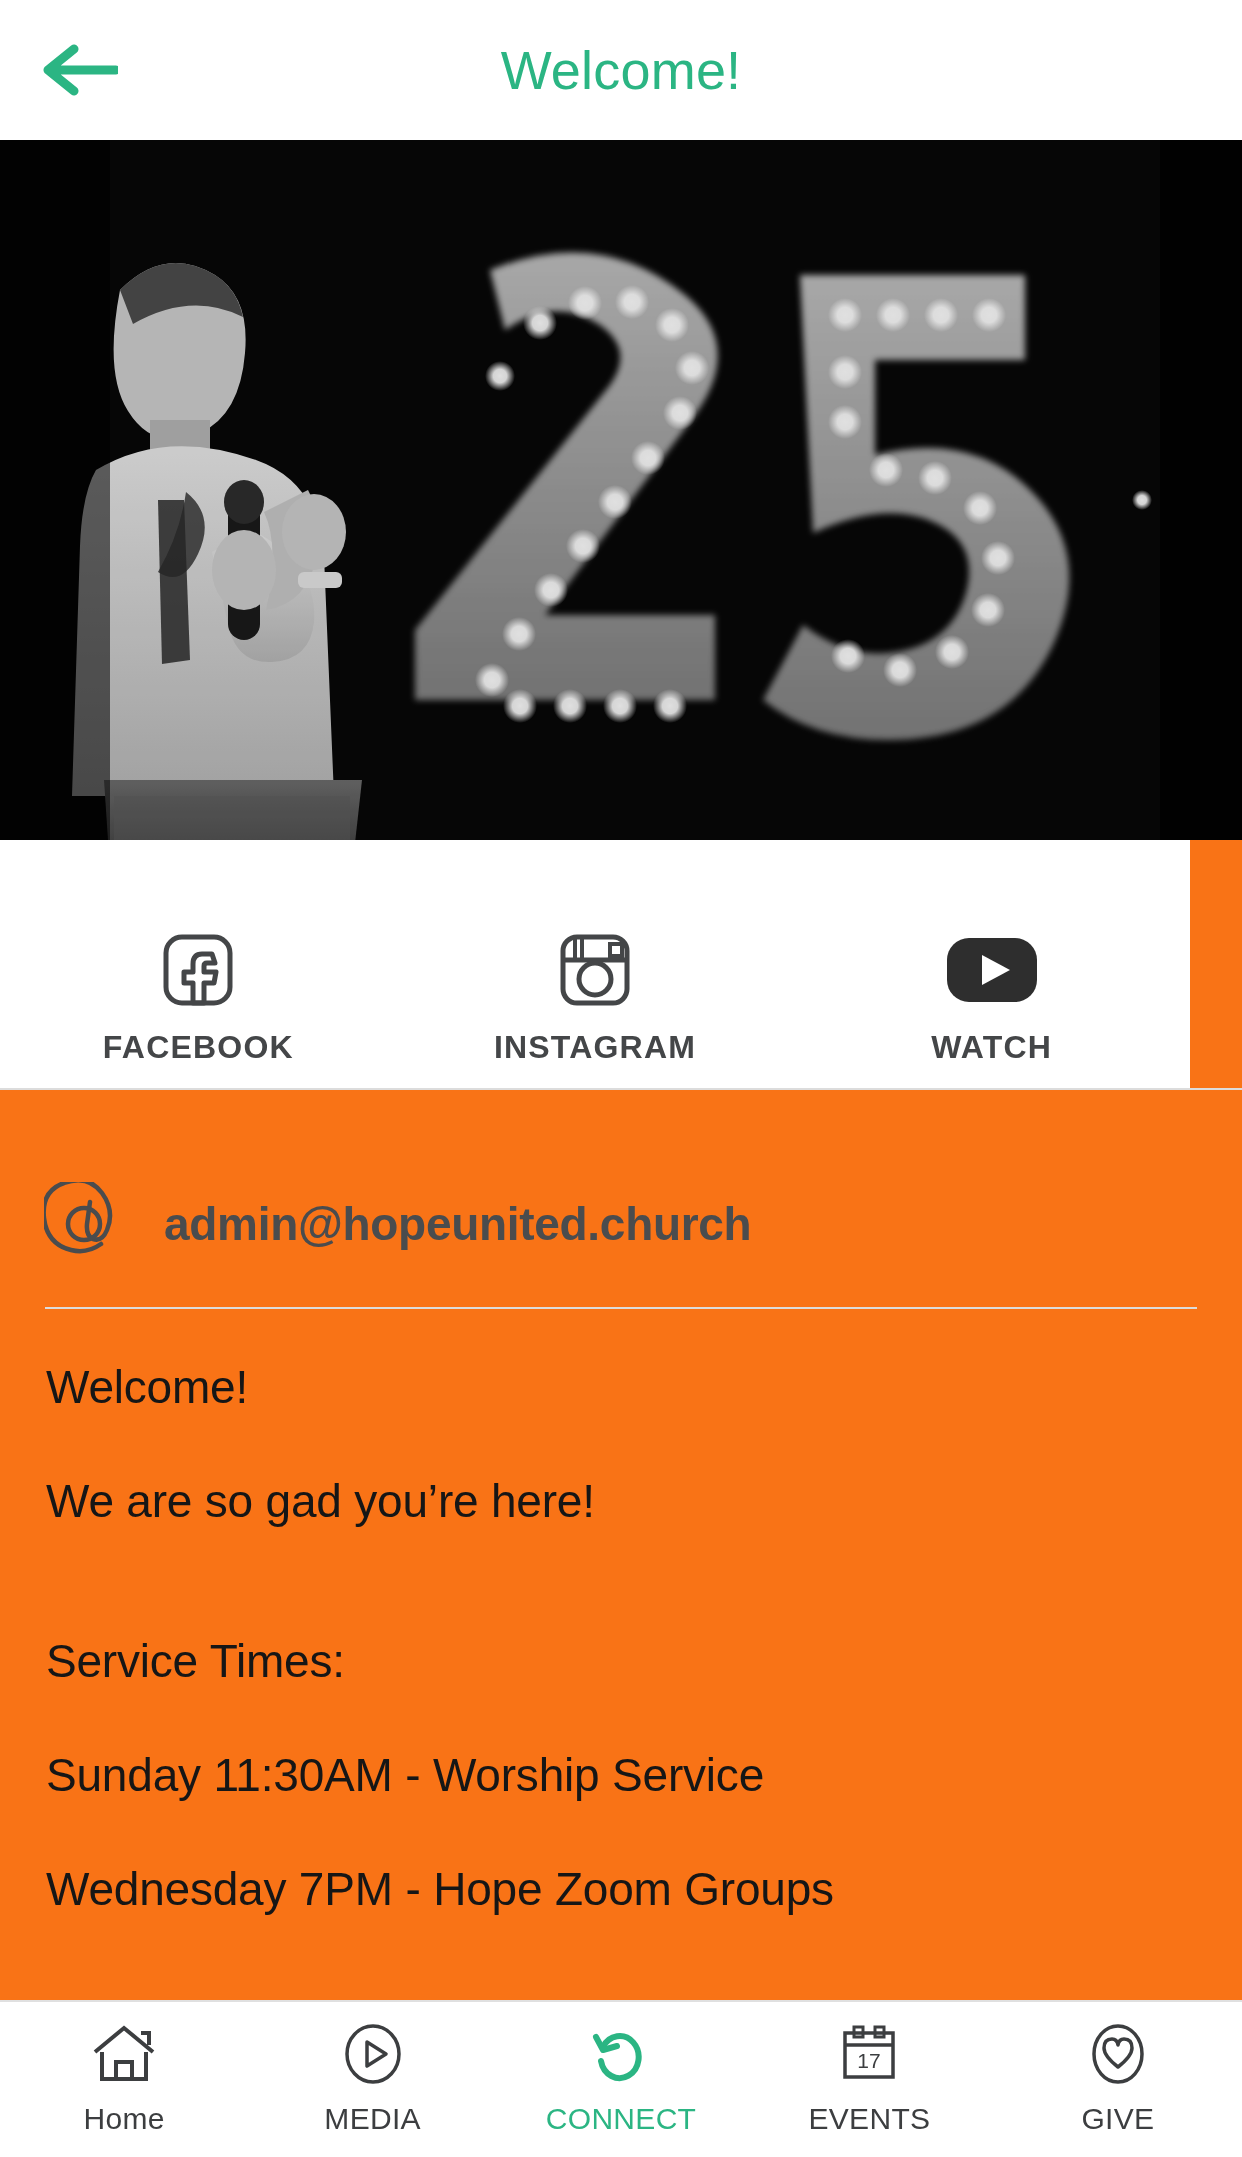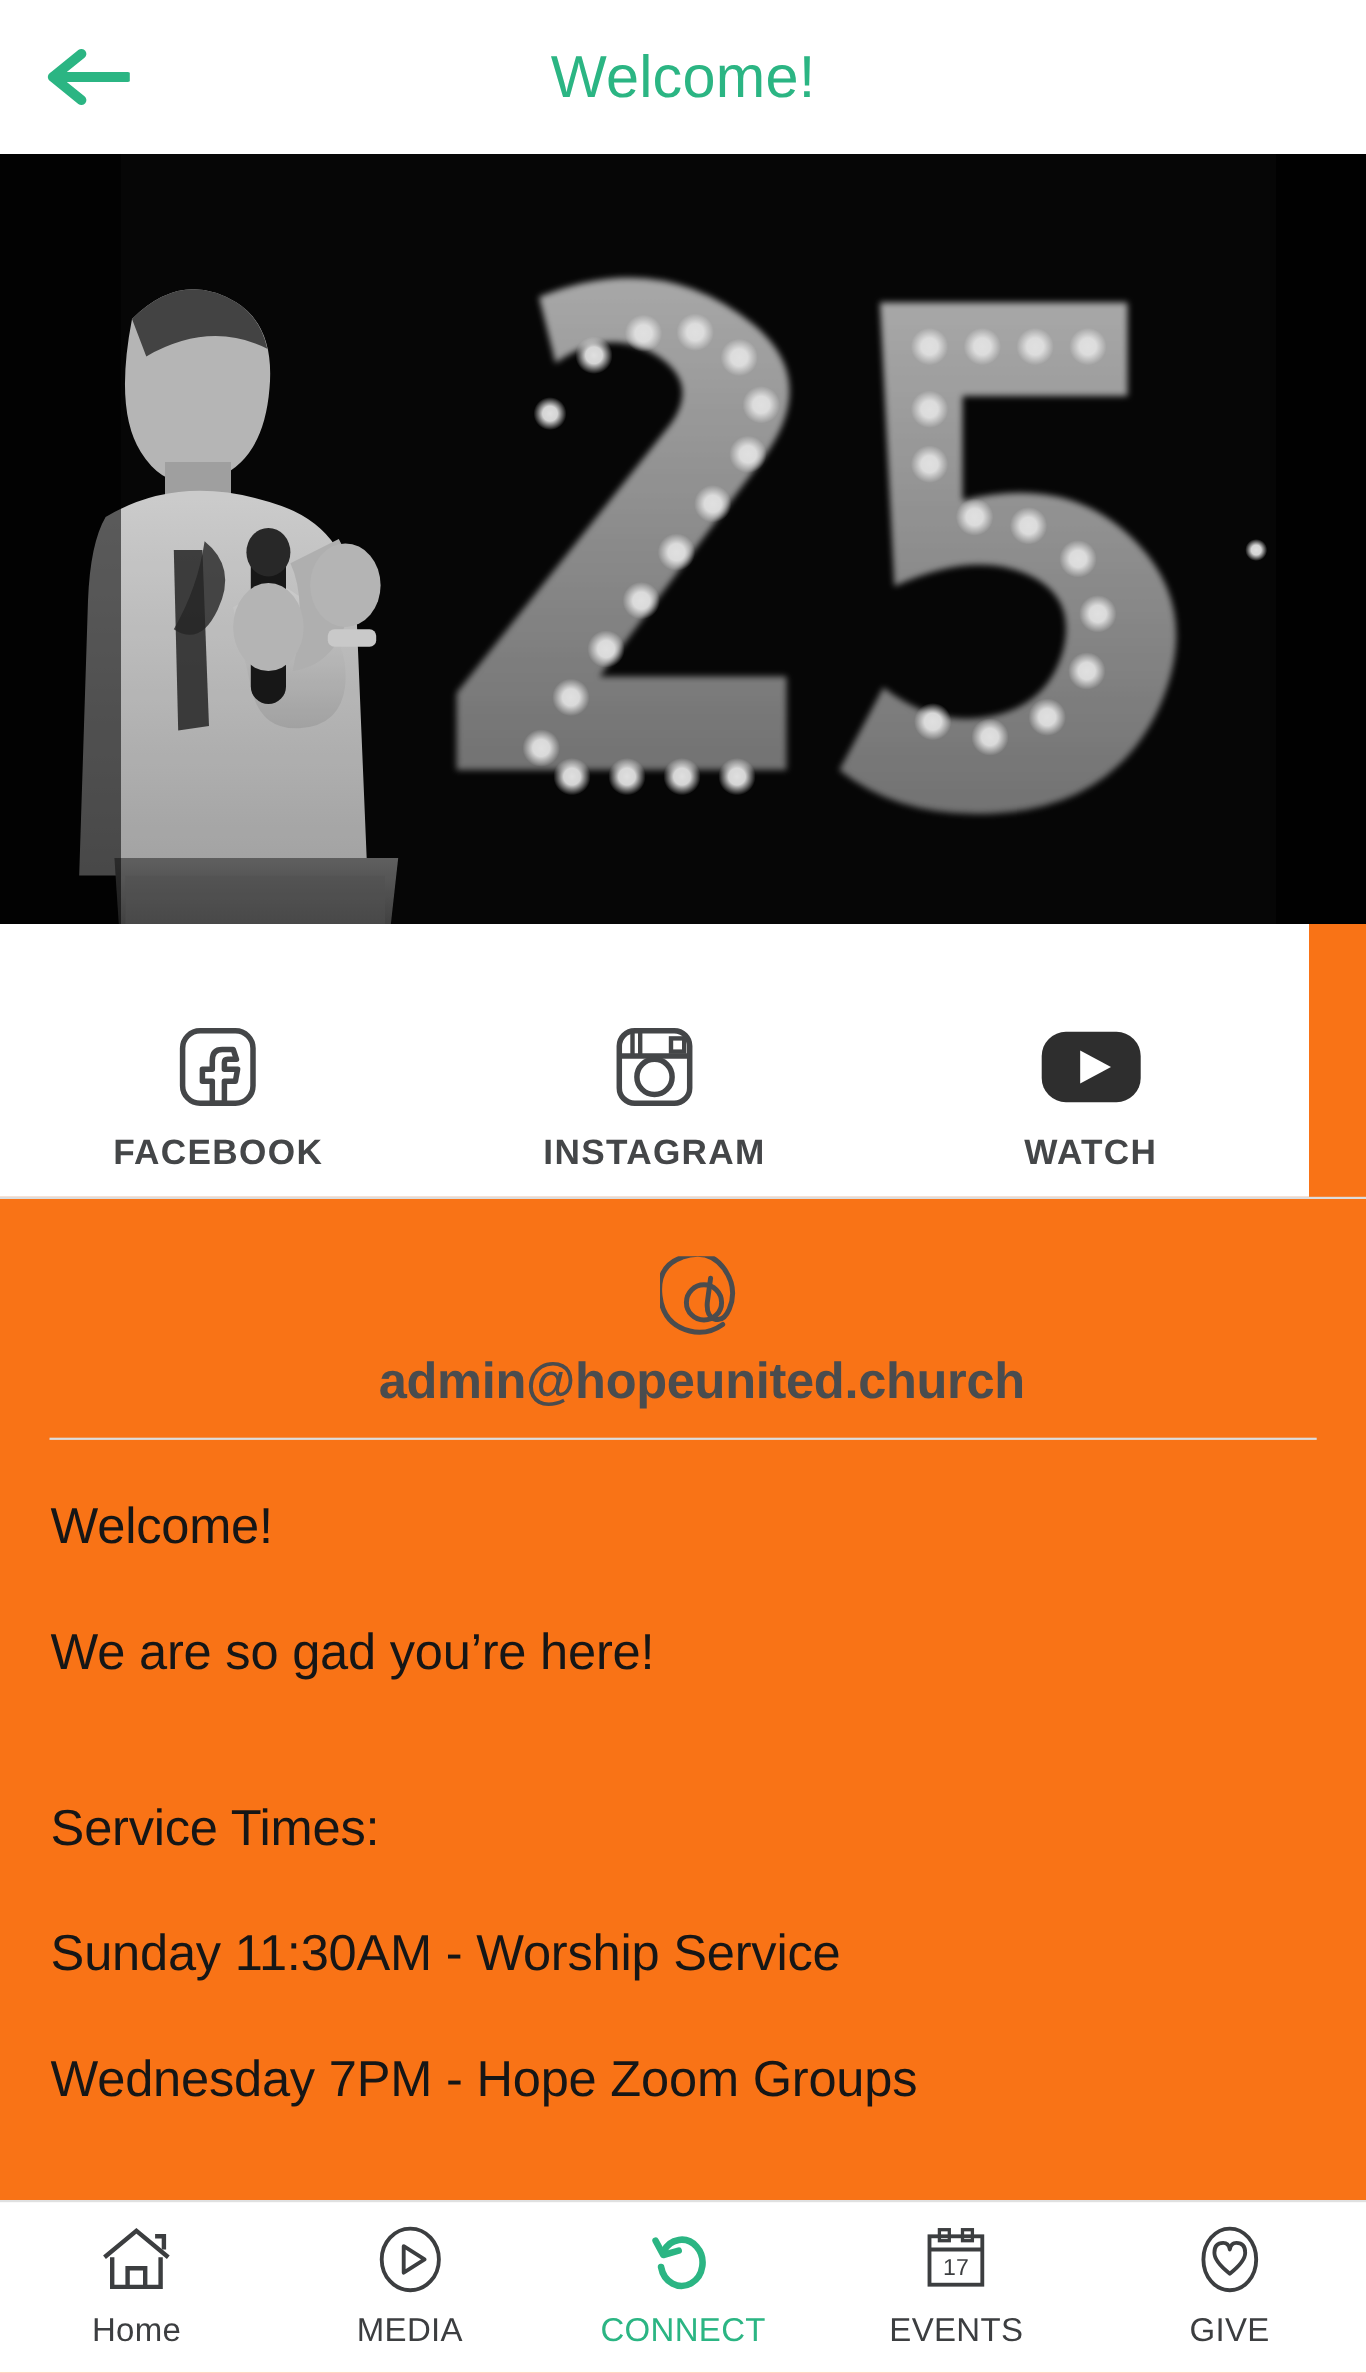--- a/index.html
+++ b/index.html
@@ -48,21 +48,21 @@
     letter-spacing:1.2px;
   }
   .divider-full{
     position:absolute; top:1088px; left:0; width:1242px; height:2px;
     background:#dcdcdc;
   }
 
   
   .email-row{
     position:absolute; top:1140px; left:0; width:1242px; height:168px;
-    display:flex; align-items:center; cursor:pointer;flex-direction:column;
+    display:flex; align-items:center; cursor:pointer;
   }
   .email-icon{ margin-left:42px; width:88px; height:88px;
                display:flex; align-items:center; justify-content:center; }
   .email-text{
     margin-left:34px; font-size:46px; font-weight:700; color:#4a4c4e;
     letter-spacing:-0.3px;
   }
   .divider-inset{
     position:absolute; top:1307px; left:45px; width:1152px; height:2px;
     background:#dcdcdc;

